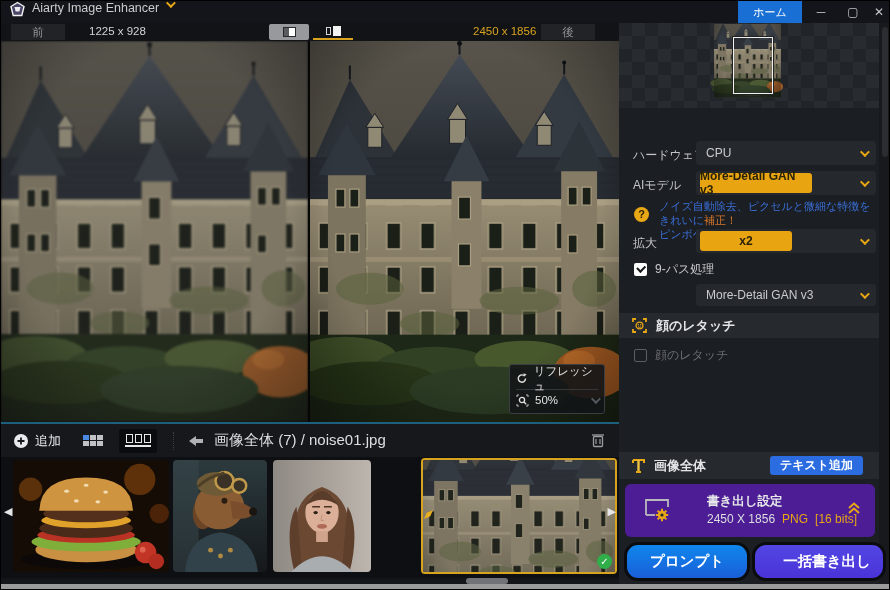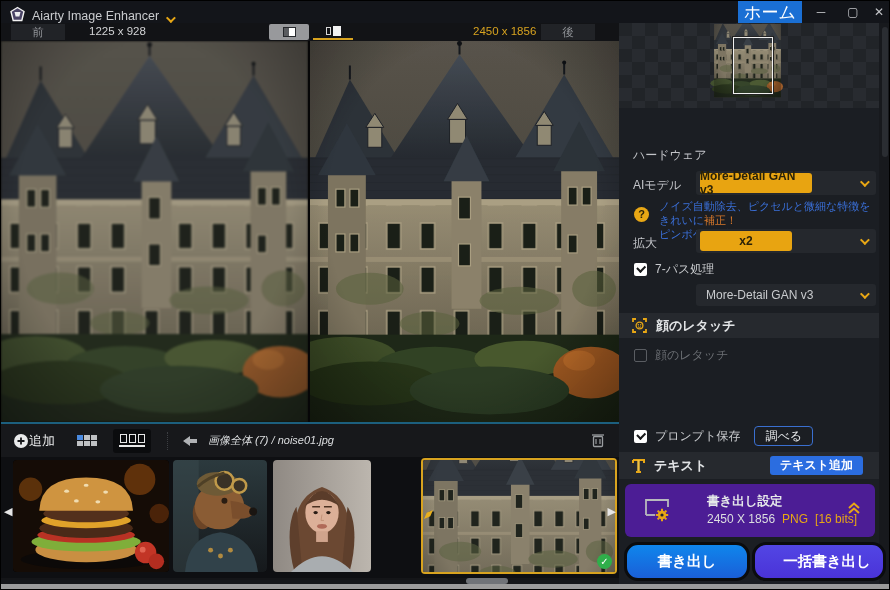--- a/index.html
+++ b/index.html
@@ -1,24 +1,24 @@
 <!DOCTYPE html>
 <html><head>
 <meta charset="utf-8">
 <style>
   * { margin:0; padding:0; box-sizing:border-box; }
   body { background:#000; font-family:"Liberation Sans","DejaVu Sans",sans-serif; }
   .app { position:relative; width:890px; height:590px; background:#141518; overflow:hidden; border:1px solid #000; }
   .a { position:absolute; }
 
   
-  .titlebar { left:0; top:0; width:890px; height:22px; background:#13151a; display:flex; align-items:flex-end; }
+  .titlebar { left:0; top:0; width:890px; height:22px; background:#13151a; display:flex; align-items:flex-start; }
   .app-title { color:#c9cbce; font-size:12.5px; margin-left:6px; }
   .tb-chev { margin-left:7px; }
-  .home-btn { position:absolute; left:737px; top:0; width:64px; height:22px; background:#1a6fd4; color:#fff; font-size:17px; display:flex; align-items:center; justify-content:center; }
+  .home-btn { position:absolute; left:737px; top:0; width:64px; height:22px; background:#1a6fd4; color:#fff; font-size:11px; display:flex; align-items:center; justify-content:center; }
   .wc { position:absolute; top:0; width:24px; height:22px; color:#c3c5c8; font-size:12px; display:flex; align-items:center; justify-content:center; }
 
   
   .cmp-header { left:0; top:22px; width:618px; height:18px; background:#121316; }
   .cmp-tab { position:absolute; top:1px; height:16px; background:#212327; color:#8f9296; font-size:11.5px; display:flex; align-items:center; justify-content:center; }
   .cmp-size { position:absolute; top:2px; font-size:11.5px; color:#d2d3d5; }
   .vtog { position:absolute; top:1px; width:40px; height:16px; display:flex; align-items:center; justify-content:center; }
   .vtog1 { left:268px; background:#98999c; border-radius:2px; }
   .vtog2 { left:312px; border-bottom:2px solid #d8a31f; }
   .ico-split { width:13px; height:10px; border:1px solid #26282c; background:linear-gradient(90deg,#5a5c60 0 50%,#fff 50% 100%); }
@@ -32,31 +32,31 @@
   .pane svg { display:block; width:100%; height:100%; }
   .pane-before { left:0; width:307px; filter:blur(0.8px) brightness(0.96) saturate(0.95); }
   .pane-divider { position:absolute; left:307px; top:0; width:2px; height:381px; background:#060607; }
   .pane-after { left:309px; width:309px; filter:contrast(1.06) saturate(1.05); }
   .ov-panel { position:absolute; right:14px; bottom:8px; width:96px; background:rgba(18,20,23,0.88); border:1px solid #3a3d42; border-radius:3px; padding:3px 6px; }
   .ov-row { display:flex; align-items:center; gap:6px; height:21px; color:#e2e4e6; font-size:11.5px; }
   .teal-line { left:0; top:421px; width:618px; height:2px; background:#1c5f7e; }
 
   
   .ftoolbar { left:0; top:423px; width:618px; height:33px; background:#17181b; display:flex; align-items:center; }
-  .add-btn { display:flex; align-items:center; margin-left:12px; color:#e8e9ea; font-size:13px; }
+  .add-btn { display:flex; align-items:center; gap:6px; margin-left:12px; color:#e8e9ea; font-size:13px; }
   .grid-ico { margin-left:22px; display:grid; grid-template-columns:repeat(3,6px); grid-template-rows:repeat(2,5px); gap:1px; }
   .grid-ico i { background:#bfc1c4; }
   .grid-ico i.blue { background:#4a8ae0; }
   .strip-ico { margin-left:16px; width:38px; height:24px; background:#0b0c0e; border-radius:3px; display:flex; flex-direction:column; align-items:center; justify-content:center; gap:2px; }
   .strip-ico .r { display:flex; gap:2px; }
   .strip-ico .r i { display:block; width:7px; height:9px; border:1.5px solid #e8e8e8; }
   .strip-ico .u { width:26px; height:2px; background:#e8e8e8; }
   .vsep { margin-left:16px; width:1px; height:18px; border-left:1px dotted #3c3e42; }
   .back-ico { margin-left:14px; }
-  .crumb { margin-left:10px; color:#dddfe1; font-size:11px;font-style:italic; }
+  .crumb { margin-left:10px; color:#dddfe1; font-size:15px; }
   .trash { position:absolute; right:14px; top:8px; }
 
   
   .filmstrip { left:0; top:456px; width:618px; height:121px; background:#0e0f12; }
   .fs-arrow { position:absolute; top:48px; color:#e6e6e6; font-size:11px; }
   .thumb { position:absolute; top:3px; height:112px; border-radius:4px; overflow:hidden; background:#000; }
   .thumb svg { display:block; width:100%; height:100%; }
   .thumb-sel { top:1px; height:116px; border:2px solid #d8a31f; }
   .check-badge { position:absolute; right:3px; bottom:3px; width:15px; height:15px; border-radius:50%; background:#2fae4a; color:#fff; font-size:10px; line-height:15px; text-align:center; font-weight:bold; }
   .pencil-badge { position:absolute; left:1px; top:50px; width:9px; height:9px; background:#e8b01f; clip-path:polygon(0 100%,30% 30%,100% 0,70% 70%); }
@@ -298,20 +298,38 @@
       <svg viewBox="0 0 310 385" preserveAspectRatio="xMidYMid slice">
           <use href="#castleScene"></use>
         </svg>
     </div>
     <div class="pane-divider"></div>
     <div class="pane pane-after">
       <svg viewBox="0 0 310 385" preserveAspectRatio="xMidYMid slice">
           <use href="#castleScene"></use>
         </svg>
     </div>
+    <div class="ov-panel">
+      <div class="ov-row">
+        <svg width="13" height="13" viewBox="0 0 13 13">
+          <path d="M10.5,6.5 a4,4 0 1 1 -1.4,-3" stroke="#d8d8d8" stroke-width="1.6" fill="none"></path>
+          <polygon points="8.3,0.8 11.8,2.2 8.7,4.6" fill="#d8d8d8"></polygon>
+        </svg>
+        <span>リフレッシュ</span>
+      </div>
+      <div class="ov-row" style="border-top:1px solid #34373c">
+        <svg width="13" height="13" viewBox="0 0 13 13">
+          <path d="M1,3 V1 H3 M10,1 H12 V3 M12,10 V12 H10 M3,12 H1 V10" stroke="#bfbfbf" stroke-width="1" fill="none"></path>
+          <circle cx="6" cy="6" r="2.6" stroke="#e2e2e2" stroke-width="1.3" fill="none"></circle>
+          <line x1="8" y1="8" x2="10.2" y2="10.2" stroke="#e2e2e2" stroke-width="1.3"></line>
+        </svg>
+        <span>50%</span>
+        <span class="chev-y chev-gray" style="margin-left:auto"></span>
+      </div>
+    </div>
   </div>
   <div class="teal-line a"></div>
 
   <div class="ftoolbar a">
     <div class="add-btn">
       <svg width="16" height="16" viewBox="0 0 16 16">
         <circle cx="8" cy="8" r="7" fill="#e9eaeb"></circle>
         <path d="M8,4.5 V11.5 M4.5,8 H11.5" stroke="#17181b" stroke-width="1.8"></path>
       </svg>
       <span>追加</span>
@@ -381,41 +399,45 @@
           </svg>
       </div>
       <div class="mini-view"></div>
     </div>
     <div class="sb-scroll">
         <i></i>
       </div>
 
 
     <span class="lbl" style="left:14px;top:124px">ハードウェア</span>
+    <div class="drop" style="top:118px">
+      <span style="margin-left:10px">CPU</span>
+      <span class="chev chev-y"></span>
+    </div>
 
     <span class="lbl" style="left:14px;top:154px">AIモデル</span>
     <div class="drop" style="top:148px">
       <span class="badge" style="width:112px">More-Detail GAN  v3</span>
       <span class="chev chev-y"></span>
     </div>
 
     <div class="a" style="left:0;top:176px;width:260px;height:32px">
       <span class="q-ico">?</span>
       <div class="desc"><span>ノイズ自動除去、ピクセルと微細な特徴をきれいに</span><span class="em">補正！</span><br><span>ピンボケ自動補正＋ノイズ自動除去。</span></div>
     </div>
 
     <span class="lbl" style="left:14px;top:212px">拡大</span>
     <div class="drop" style="top:206px">
       <span class="badge" style="width:92px">x2</span>
       <span class="chev chev-y"></span>
     </div>
 
     <div class="cb-row" style="left:15px;top:238px">
       <span class="cb"></span>
-      <span>7-パス処理</span>
+      <span>9-パス処理</span>
     </div>
     <div class="drop" style="top:261px;height:22px">
       <span style="margin-left:10px">More-Detail GAN  v3</span>
       <span class="chev chev-y"></span>
     </div>
 
     <div class="sec-h" style="top:290px">
       <svg width="15" height="15" viewBox="0 0 15 15">
         <path d="M1,4 V1 H4 M11,1 H14 V4 M14,11 V14 H11 M4,14 H1 V11" stroke="#e8a715" stroke-width="1.8" fill="none"></path>
         <circle cx="7.5" cy="7.5" r="3.4" stroke="#e8a715" stroke-width="1.3" fill="none"></circle>
@@ -423,34 +445,29 @@
           <circle cx="8.7" cy="6.8" r="0.7" fill="#e8a715"></circle>
         <path d="M6,8.8 Q7.5,10 9,8.8" stroke="#e8a715" stroke-width="1" fill="none"></path>
       </svg>
       <span>顔のレタッチ</span>
     </div>
     <div class="cb-row dim" style="left:15px;top:324px">
       <span class="cb cb-off"></span>
       <span>顔のレタッチ</span>
     </div>
 
-    <div class="cb-row" style="left:15px;top:403px">
-      <span class="cb"></span>
-      <span>プロンプト保存</span>
-      <span class="check-btn" style="margin-left:6px">調べる</span>
-    </div>
 
     <div class="sec-h" style="top:429px;height:27px">
       <svg width="13" height="14" viewBox="0 0 13 14">
         <path d="M1,1 H12 V4" stroke="#e8a715" stroke-width="2" fill="none"></path>
         <path d="M1,1 V4" stroke="#e8a715" stroke-width="2" fill="none"></path>
         <line x1="6.5" y1="1" x2="6.5" y2="13" stroke="#f0c040" stroke-width="2.4"></line>
         <line x1="4" y1="13" x2="9" y2="13" stroke="#e8a715" stroke-width="2"></line>
       </svg>
-      <span>テキスト</span>
+      <span>画像全体</span>
       <span class="blue-btn">テキスト追加</span>
     </div>
 
     <div class="exp-card">
       <svg class="a" style="left:18px;top:13px" width="30" height="26" viewBox="0 0 30 26">
         <path d="M3,18 V3 H25 V10" stroke="#b8babd" stroke-width="1.8" fill="none"></path>
         <path d="M3,18 H12" stroke="#b8babd" stroke-width="1.8"></path>
         <g>
           <circle cx="19" cy="18" r="4.2" fill="#e8a715"></circle>
           <circle cx="19" cy="18" r="1.6" fill="#24272c"></circle>
@@ -471,18 +488,18 @@
         <span>2450 X 1856</span>
         <span class="y">PNG</span>
         <span class="y">[16 bits]</span>
       </span>
       <svg class="dbl-chev" width="14" height="14" viewBox="0 0 14 14">
         <path d="M2,7 L7,2.5 L12,7" stroke="#e8a715" stroke-width="2" fill="none"></path>
         <path d="M2,12 L7,7.5 L12,12" stroke="#e8a715" stroke-width="2" fill="none"></path>
       </svg>
     </div>
 
-    <div class="act-btn exp-btn">書き出し</div>
+    <div class="act-btn exp-btn">プロンプト</div>
     <div class="act-btn batch-btn">一括書き出し</div>
   </div>
 
   <div class="bottom-strip a"></div>
 </div>
 
 </body></html>

